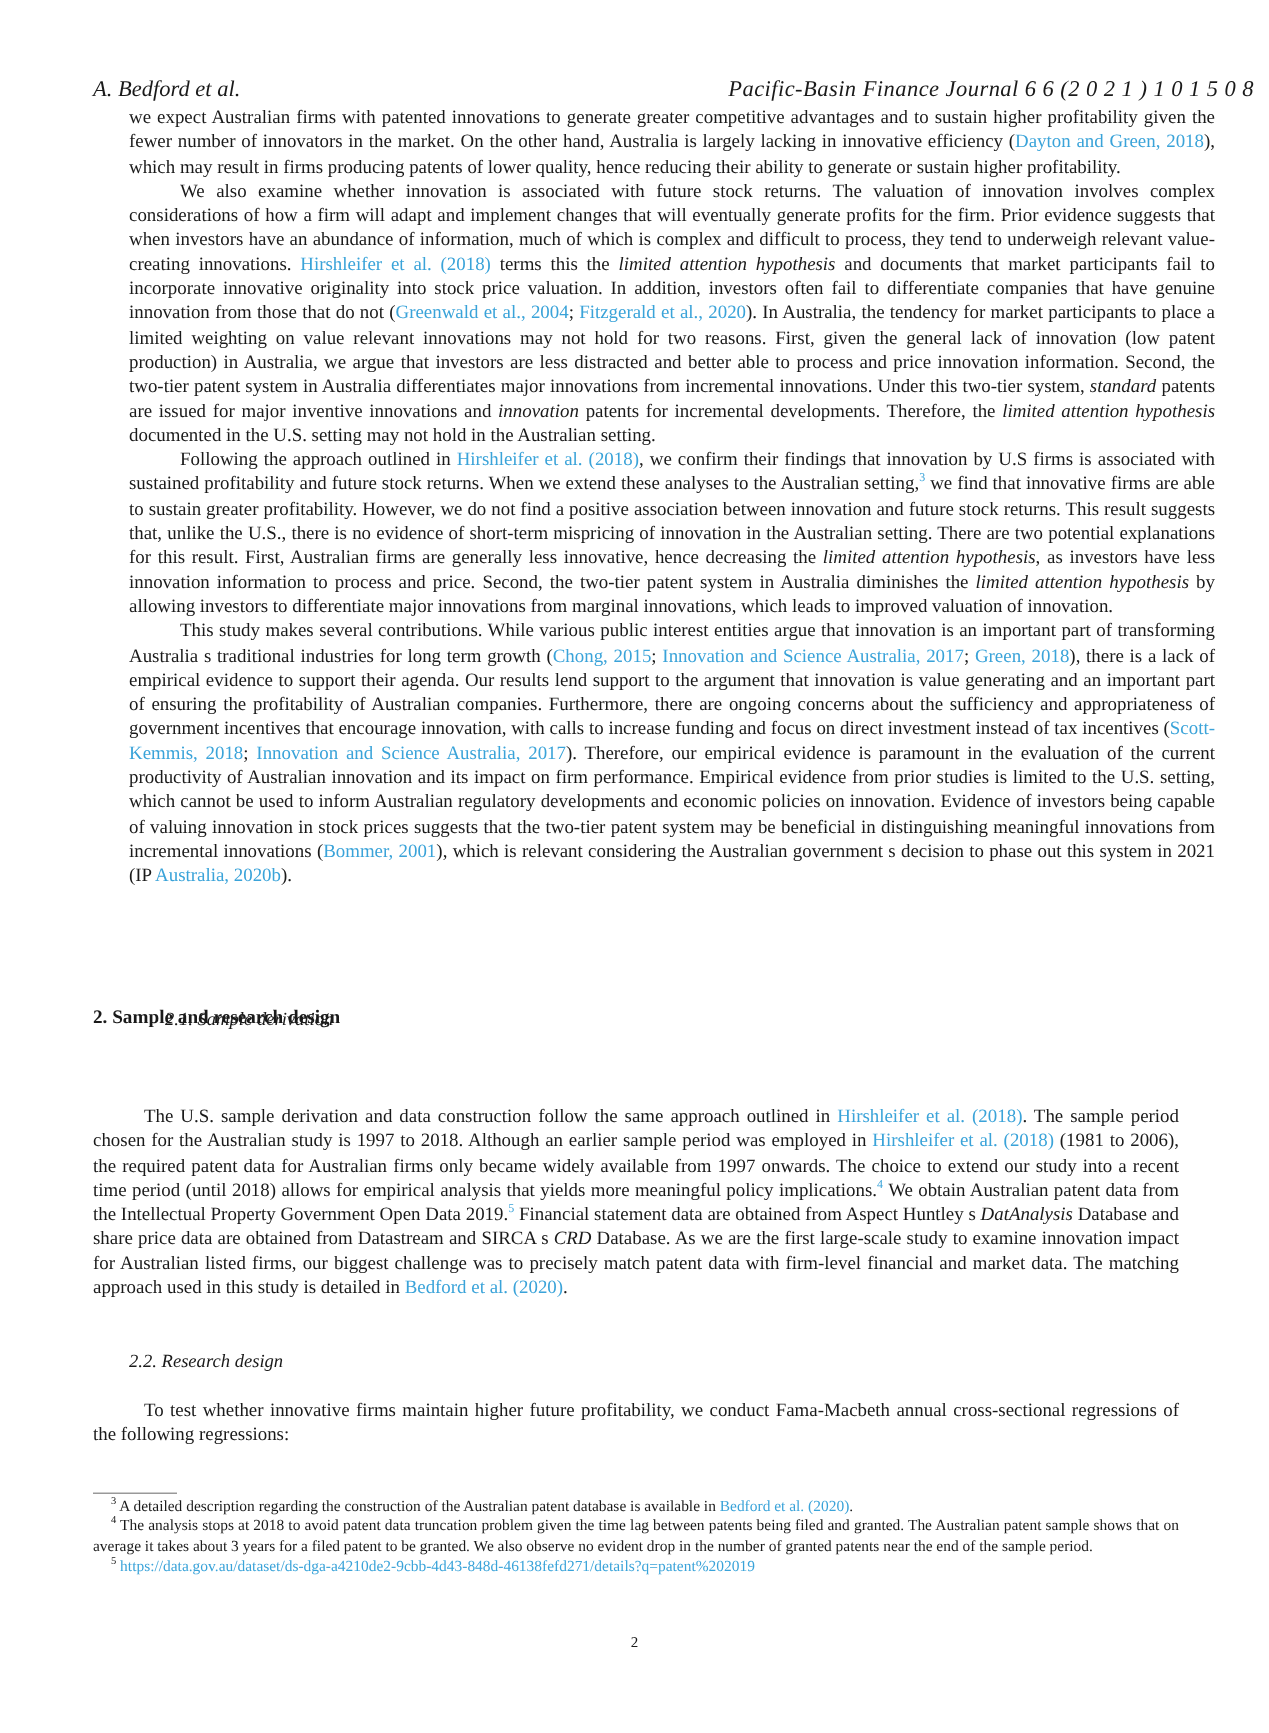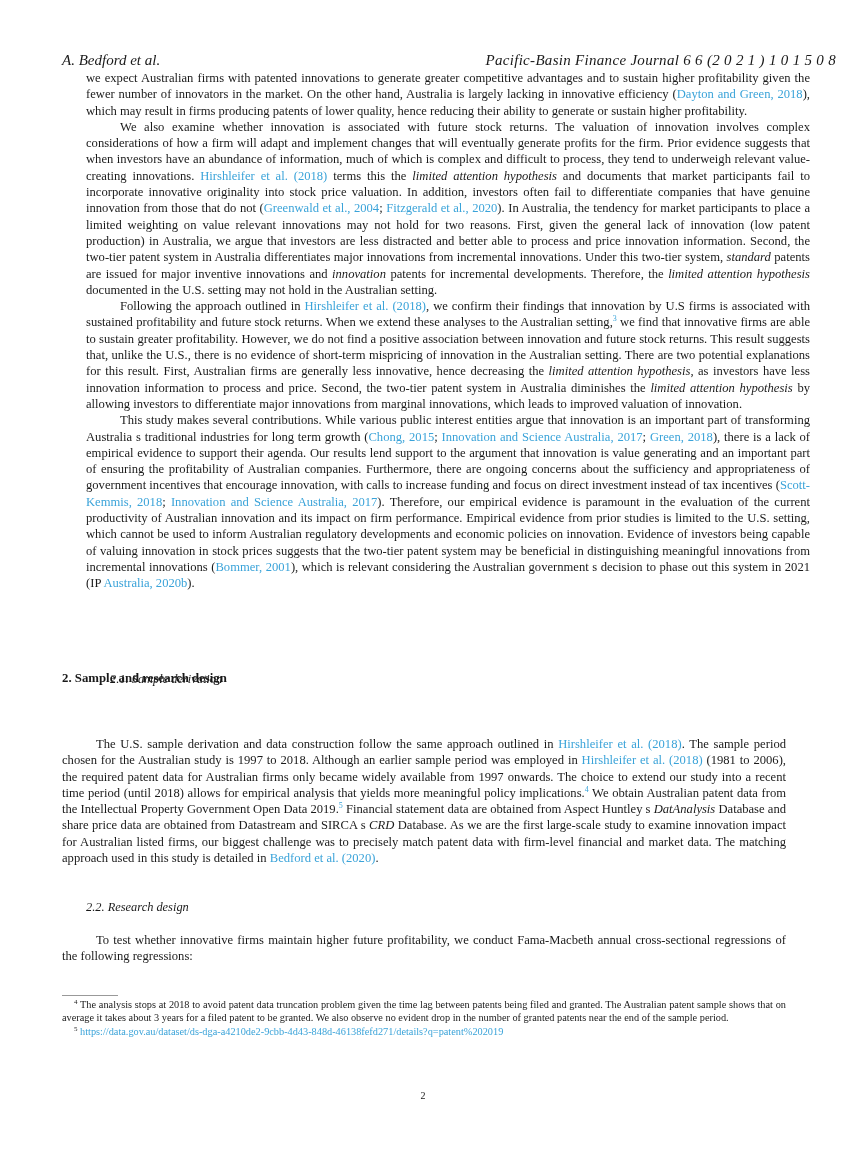--- a/index.html
+++ b/index.html
@@ -51,18 +51,19 @@
 
   <div class="sub-head" style="top:900px;margin-left:24px;">2.2.  Research design</div>
 
   <div class="body-text" style="top:932px;">
     <p class="ind">To test whether innovative firms maintain higher future profitability, we conduct Fama-Macbeth annual cross-sectional regressions of the following regressions:</p>
   </div>
 
   <div class="fn-rule"></div>
 
   <div class="footnotes">
+    <p class="fn"><sup>3</sup> <span>A detailed description regarding the construction of the Australian patent database is available in </span><a>Bedford et al. (2020)</a><span>.</span></p>
     <p class="fn"><sup>4</sup> <span>The analysis stops at 2018 to avoid patent data truncation problem given the time lag between patents being filed and granted. The Australian patent sample shows that on average it takes about 3 years for a filed patent to be granted. We also observe no evident drop in the number of granted patents near the end of the sample period.</span></p>
     <p class="fn"><sup>5</sup> <a>https://data.gov.au/dataset/ds-dga-a4210de2-9cbb-4d43-848d-46138fefd271/details?q=patent%202019</a></p>
   </div>
 
   <div class="page-num">2</div>
 </div>
 
 </body></html>

